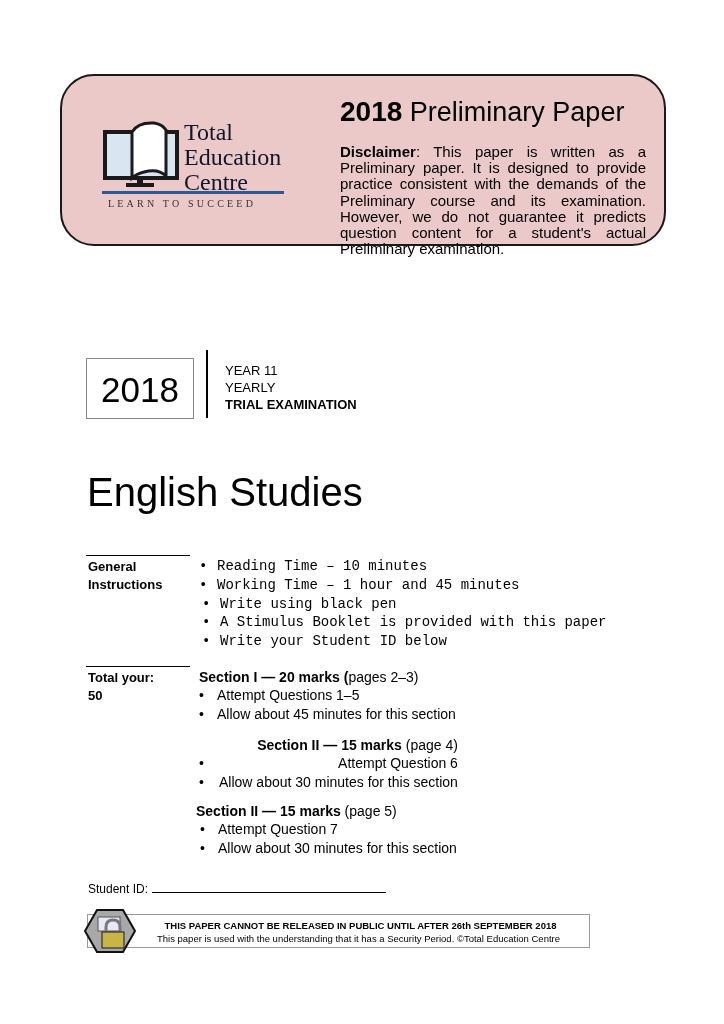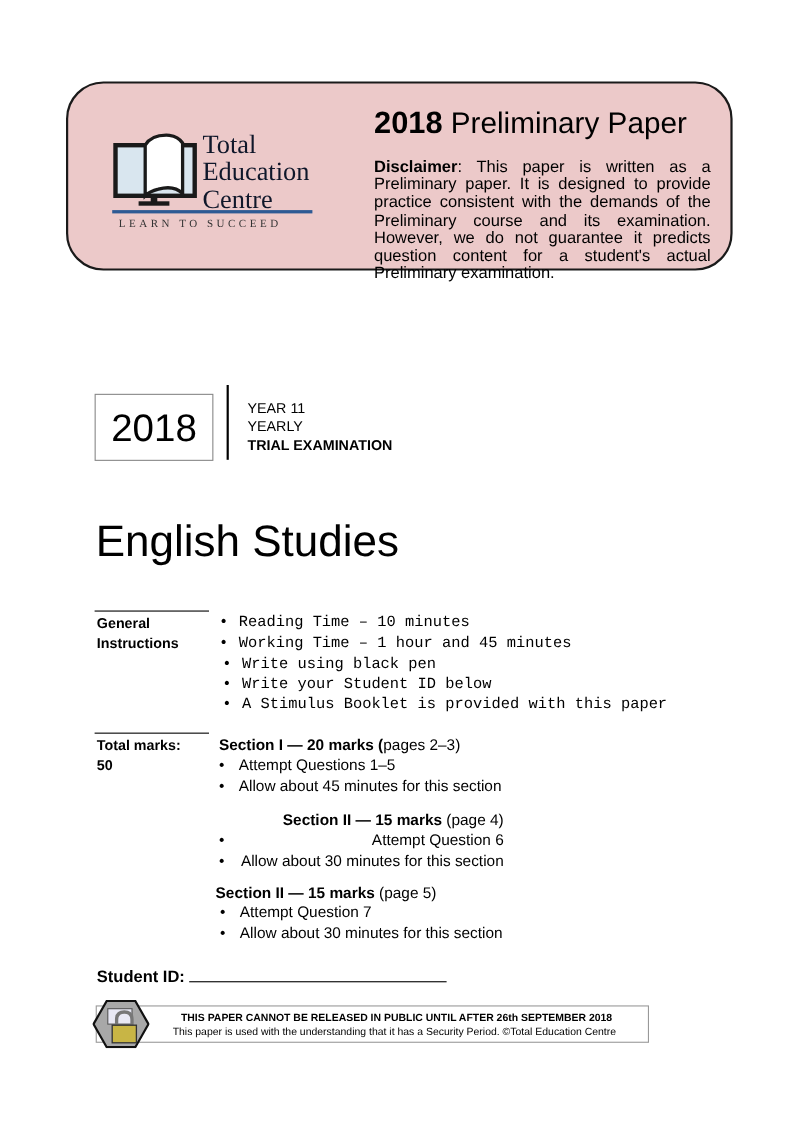--- a/index.html
+++ b/index.html
@@ -26,21 +26,21 @@
 
     .label-rule { position:absolute; left:86px; width:104px; height:1px; background:#000; }
     .label-col { position:absolute; left:88px; font-size:13px; font-weight:bold; line-height:18px; }
 
     .bullets { position:absolute; font-size:14px; line-height:18.8px; }
     .bullet-row { position:relative; padding-left:18px; white-space:nowrap; }
     .bullet-row::before { content:"\2022"; position:absolute; left:0; }
     .sec-head { font-size:14px; line-height:18px; white-space:nowrap; }
     .sec-head b { font-weight:bold; }
 
-    .student-id { position:absolute; left:88px; top:880px; font-size:15px; font-weight:bold; white-space:nowrap; }
+    .student-id { position:absolute; left:88px; top:880px; font-size:12px; font-weight:normal; white-space:nowrap; }
     .student-line { display:inline-block; width:234px; border-bottom:1px solid #000; margin-left:4px; height:12px; vertical-align:baseline; }
 
     .notice { position:absolute; left:87px; top:914px; width:503px; height:34px; border:1px solid #999; box-sizing:border-box; }
     .notice-head { position:absolute; left:0; right:0; top:5px; text-align:center; font-size:9.5px; font-weight:bold; padding-left:44px; }
     .notice-sub { position:absolute; left:0; right:0; top:18px; text-align:center; font-size:9.5px; padding-left:40px; }
     .lock-svg { position:absolute; left:84px; top:909px; }
   </style>
 </head>
 <body>
 
@@ -81,27 +81,27 @@
 
 <div class="label-rule" style="top:555px;"></div>
 <div class="label-col" style="top:558px;">
   <div>General</div>
   <div>Instructions</div>
 </div>
 <div class="bullets" style="left:199px; top:557px;font-family:Liberation Mono, monospace;">
   <div class="bullet-row">Reading Time – 10 minutes</div>
   <div class="bullet-row">Working Time –  1 hour and 45 minutes</div>
   <div class="bullet-row" style="margin-left:3px;">Write using black pen</div>
+  <div class="bullet-row" style="margin-left:3px;">A Stimulus Booklet is provided with this paper</div>
   <div class="bullet-row" style="margin-left:3px;">Write your Student ID below</div>
-  <div class="bullet-row" style="margin-left:3px;">A Stimulus Booklet is provided with this paper</div>
 </div>
 
 <div class="label-rule" style="top:666px;"></div>
 <div class="label-col" style="top:669px;">
-  <div>Total marks:</div>
+  <div>Total your:</div>
   <div>50</div>
 </div>
 
 <div class="bullets" style="left:199px; top:668px;">
   <div class="sec-head"><b>Section I — 20 marks (</b><span>pages 2–3)</span></div>
   <div class="bullet-row">Attempt Questions 1–5</div>
   <div class="bullet-row">Allow about 45 minutes for this section</div>
 </div>
 
 <div class="bullets" style="left:199px; top:736px;text-align:right;">

